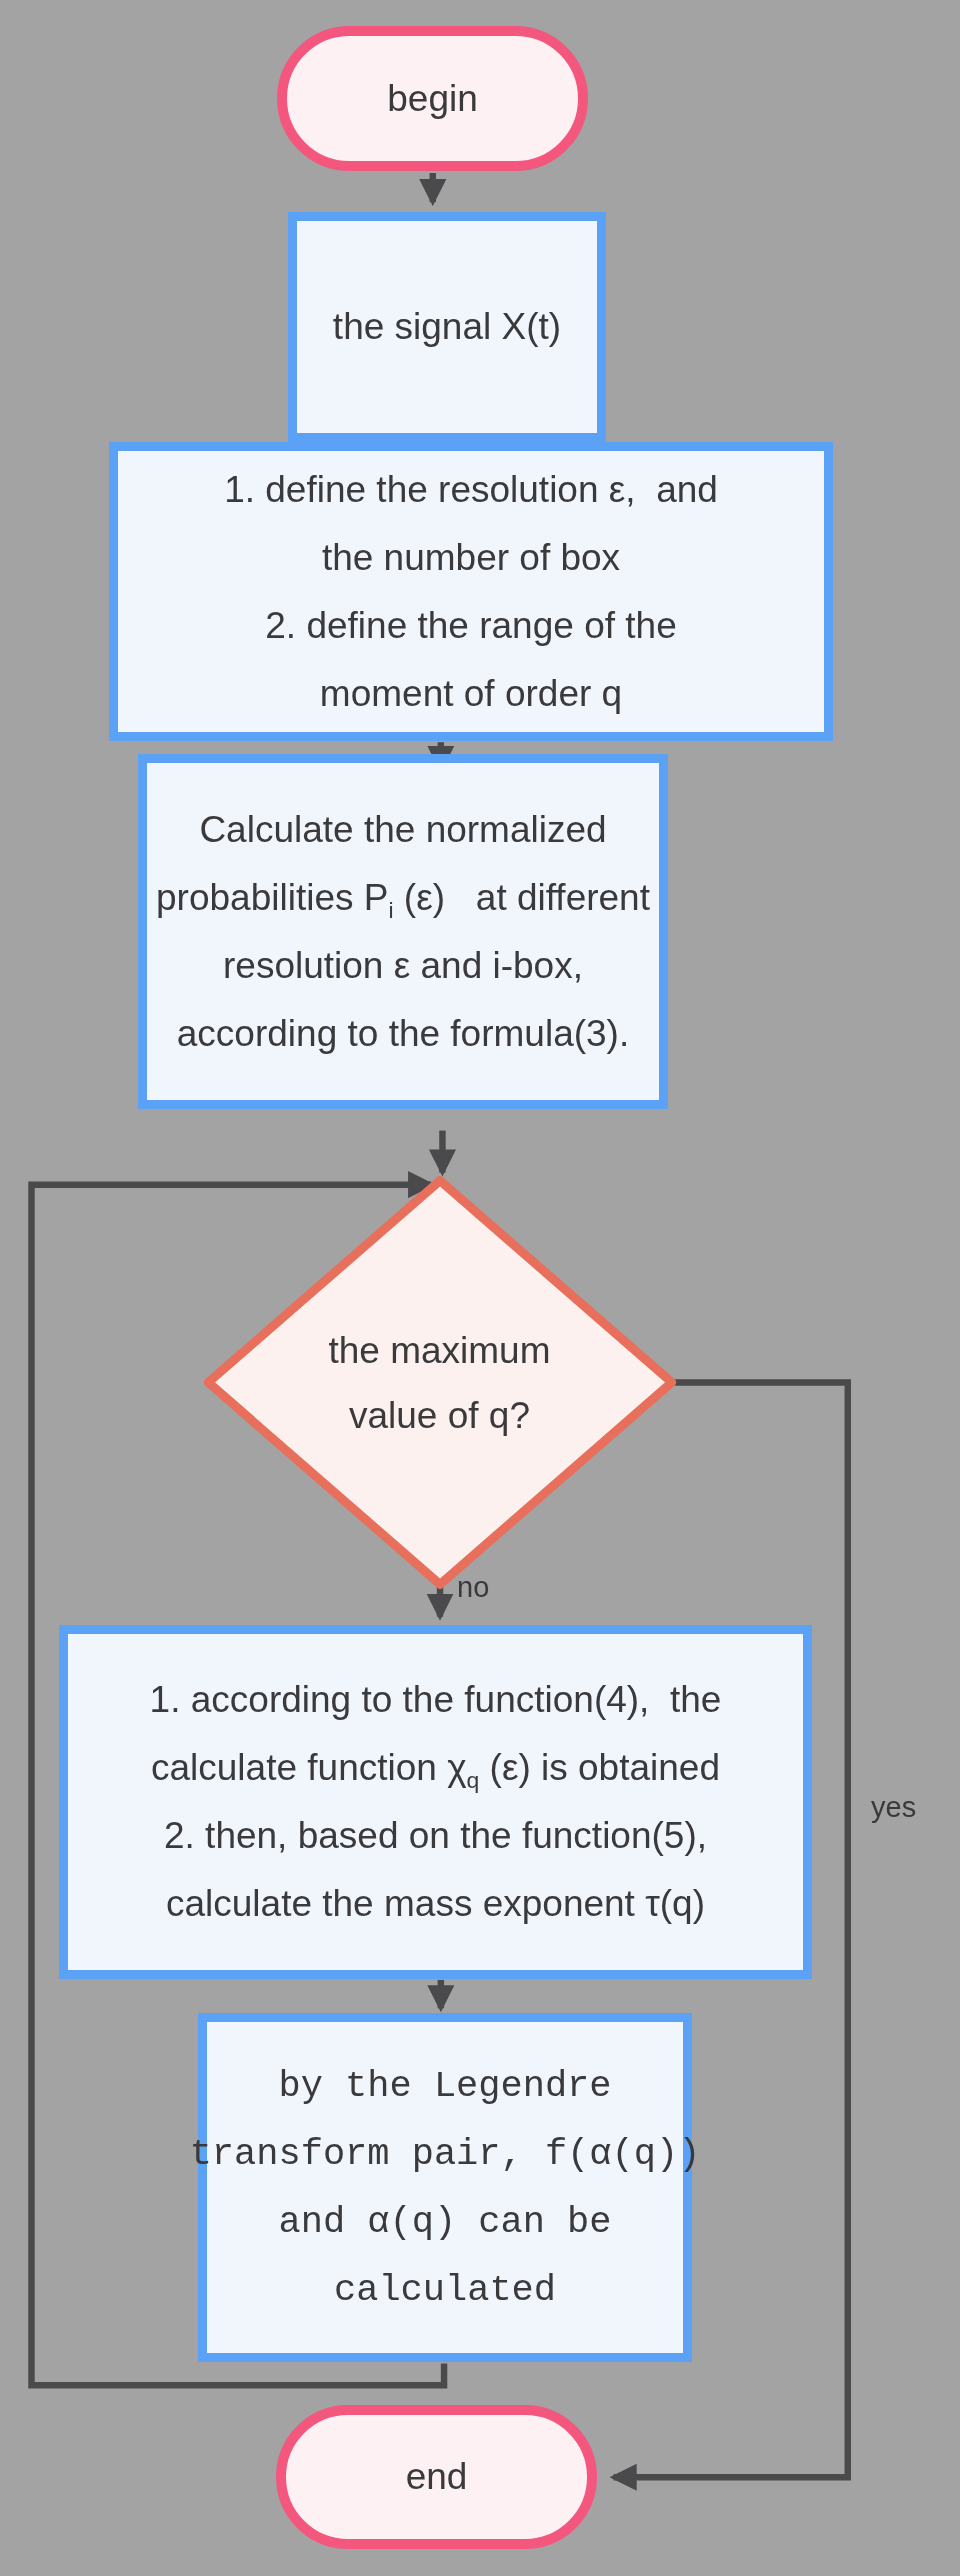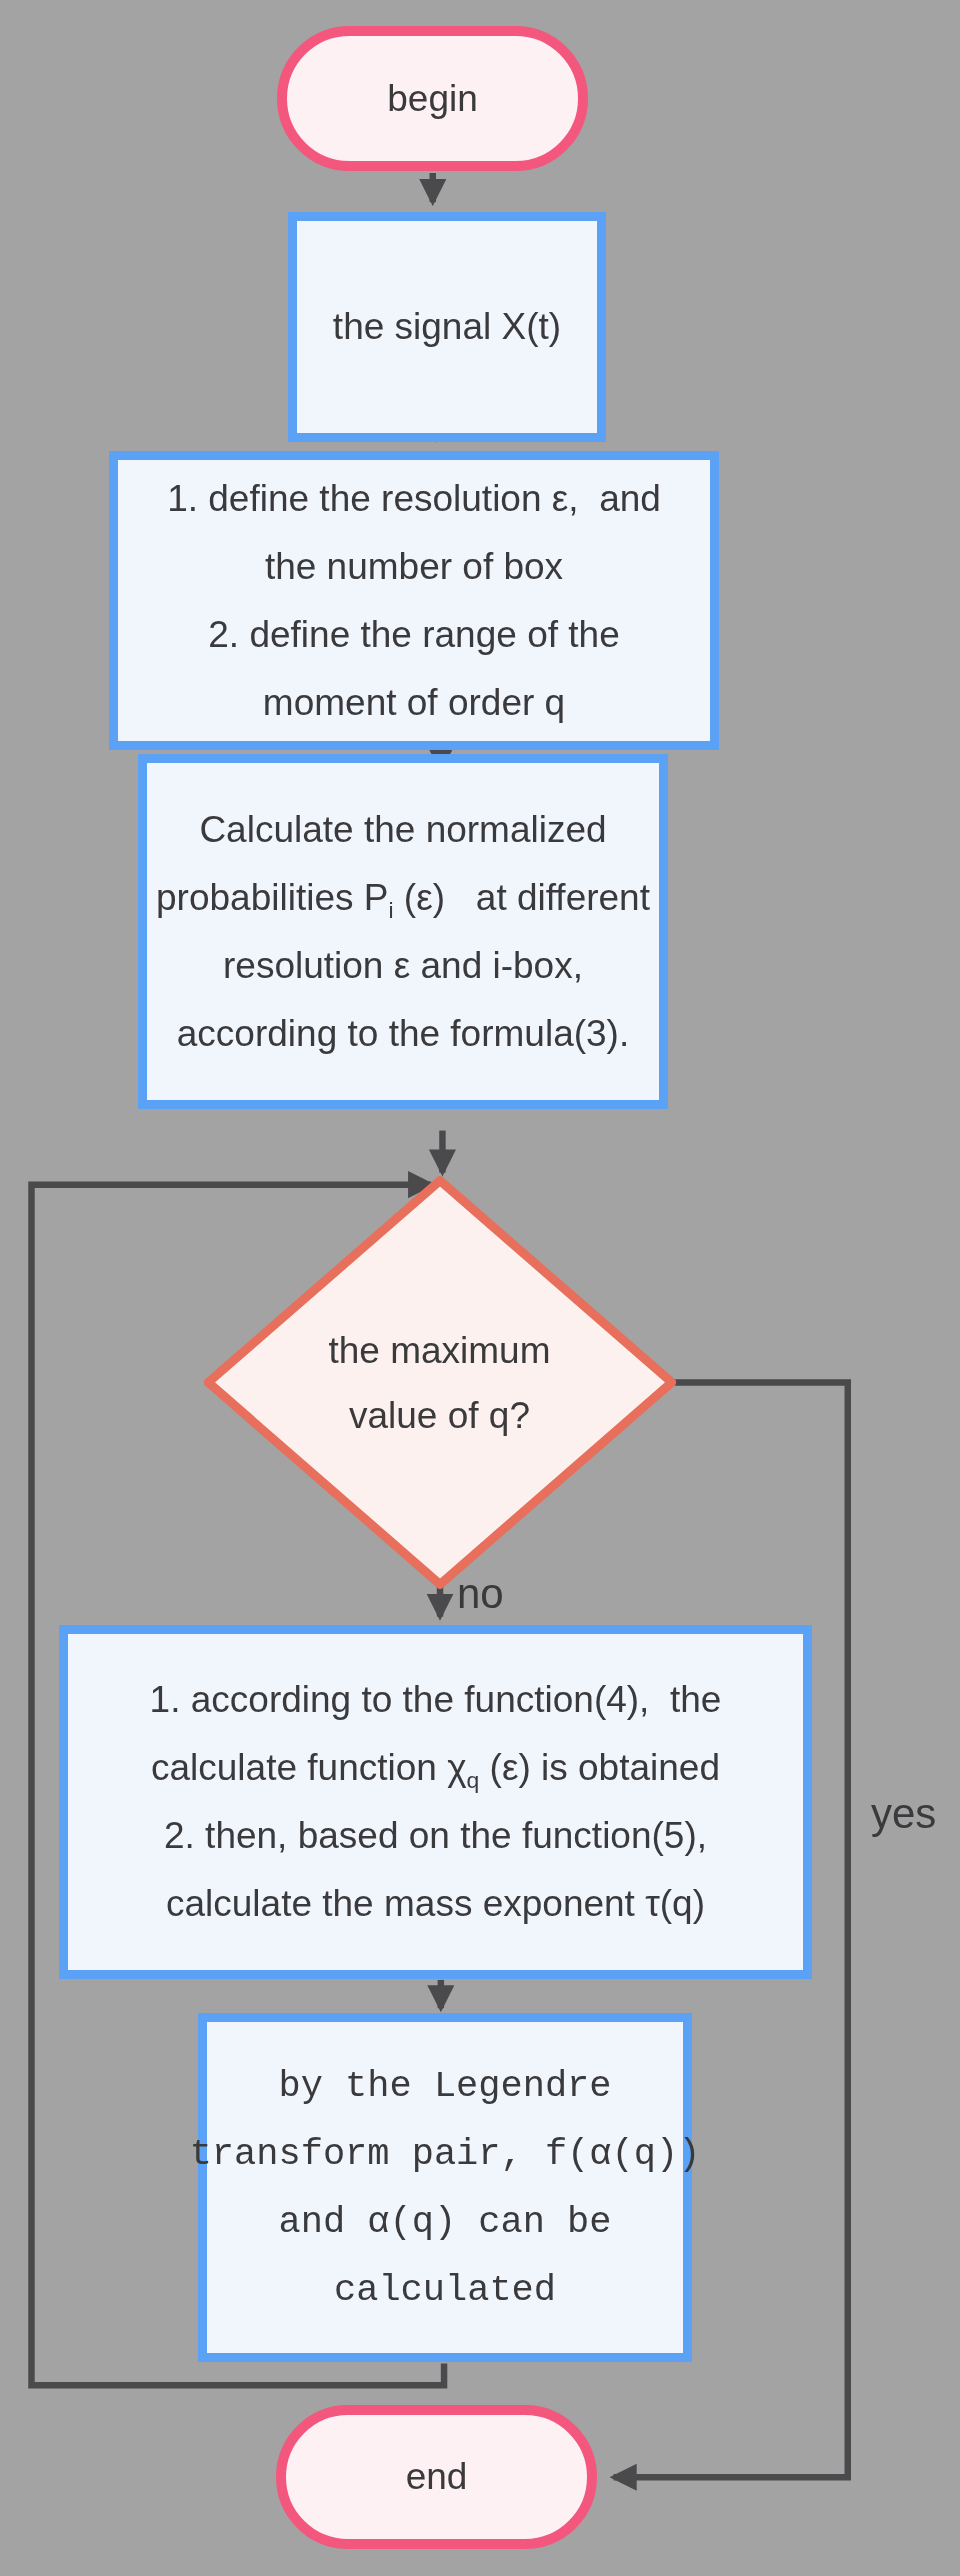--- a/index.html
+++ b/index.html
@@ -22,21 +22,21 @@
     position:absolute;box-sizing:border-box;
     display:flex;flex-direction:column;align-items:center;justify-content:center;
     text-align:center;font-size:37px;
   }
   .process{background:var(--blue-fill);border:9.7px solid var(--blue-border);}
   .terminal{background:var(--pink-fill);border:10.5px solid var(--pink-border);border-radius:77px;}
   .decision-label{background:transparent;}
   .node .line{white-space:pre;line-height:68px;}
   .decision-label .line{line-height:65px;}
   .node sub{font-size:0.62em;line-height:0;}
-  .edge-label{position:absolute;font-size:42px;line-height:1;color:var(--text);white-space:pre;}
+  .edge-label{position:absolute;font-size:29px;line-height:1;color:var(--text);white-space:pre;}
 </style>
 </head>
 <body>
 
 <div class="canvas">
 
   <svg class="connectors" viewBox="0 0 1189 3190" xmlns="http://www.w3.org/2000/svg">
     <defs>
       <marker id="arrow" viewBox="0 0 10 10" refX="8.5" refY="5" markerWidth="4.2" markerHeight="4.2" orient="auto-start-reverse">
         <path class="arrowhead" d="M 0 0 L 10 5 L 0 10 z"></path>
@@ -56,21 +56,21 @@
   </svg>
 
   <div class="node terminal" style="left:277px;top:26px;width:311px;height:145px;">
     <span>begin</span>
   </div>
 
   <div class="node process" style="left:277px;top:212px;width:318px;height:230px;margin-left:11px;">
       <div class="line"><span>the signal X(t)</span></div>
     </div>
 
-  <div class="node process" style="left:109px;top:442px;width:610px;height:299px;margin-top:9px;">
+  <div class="node process" style="left:109px;top:442px;width:724px;height:299px;">
       <div class="line"><span>1. define the resolution ε,  and</span></div>
       <div class="line"><span>the number of box</span></div>
       <div class="line"><span>2. define the range of the</span></div>
       <div class="line"><span>moment of order q</span></div>
     </div>
 
   <div class="node process" style="left:109px;top:754px;width:530px;height:355px;margin-left:29px;">
       <div class="line"><span>Calculate the normalized</span></div>
       <div class="line"><span>probabilities P</span><sub>i</sub><span> (ε)   at different</span></div>
       <div class="line"><span>resolution ε and i-box,</span></div>

